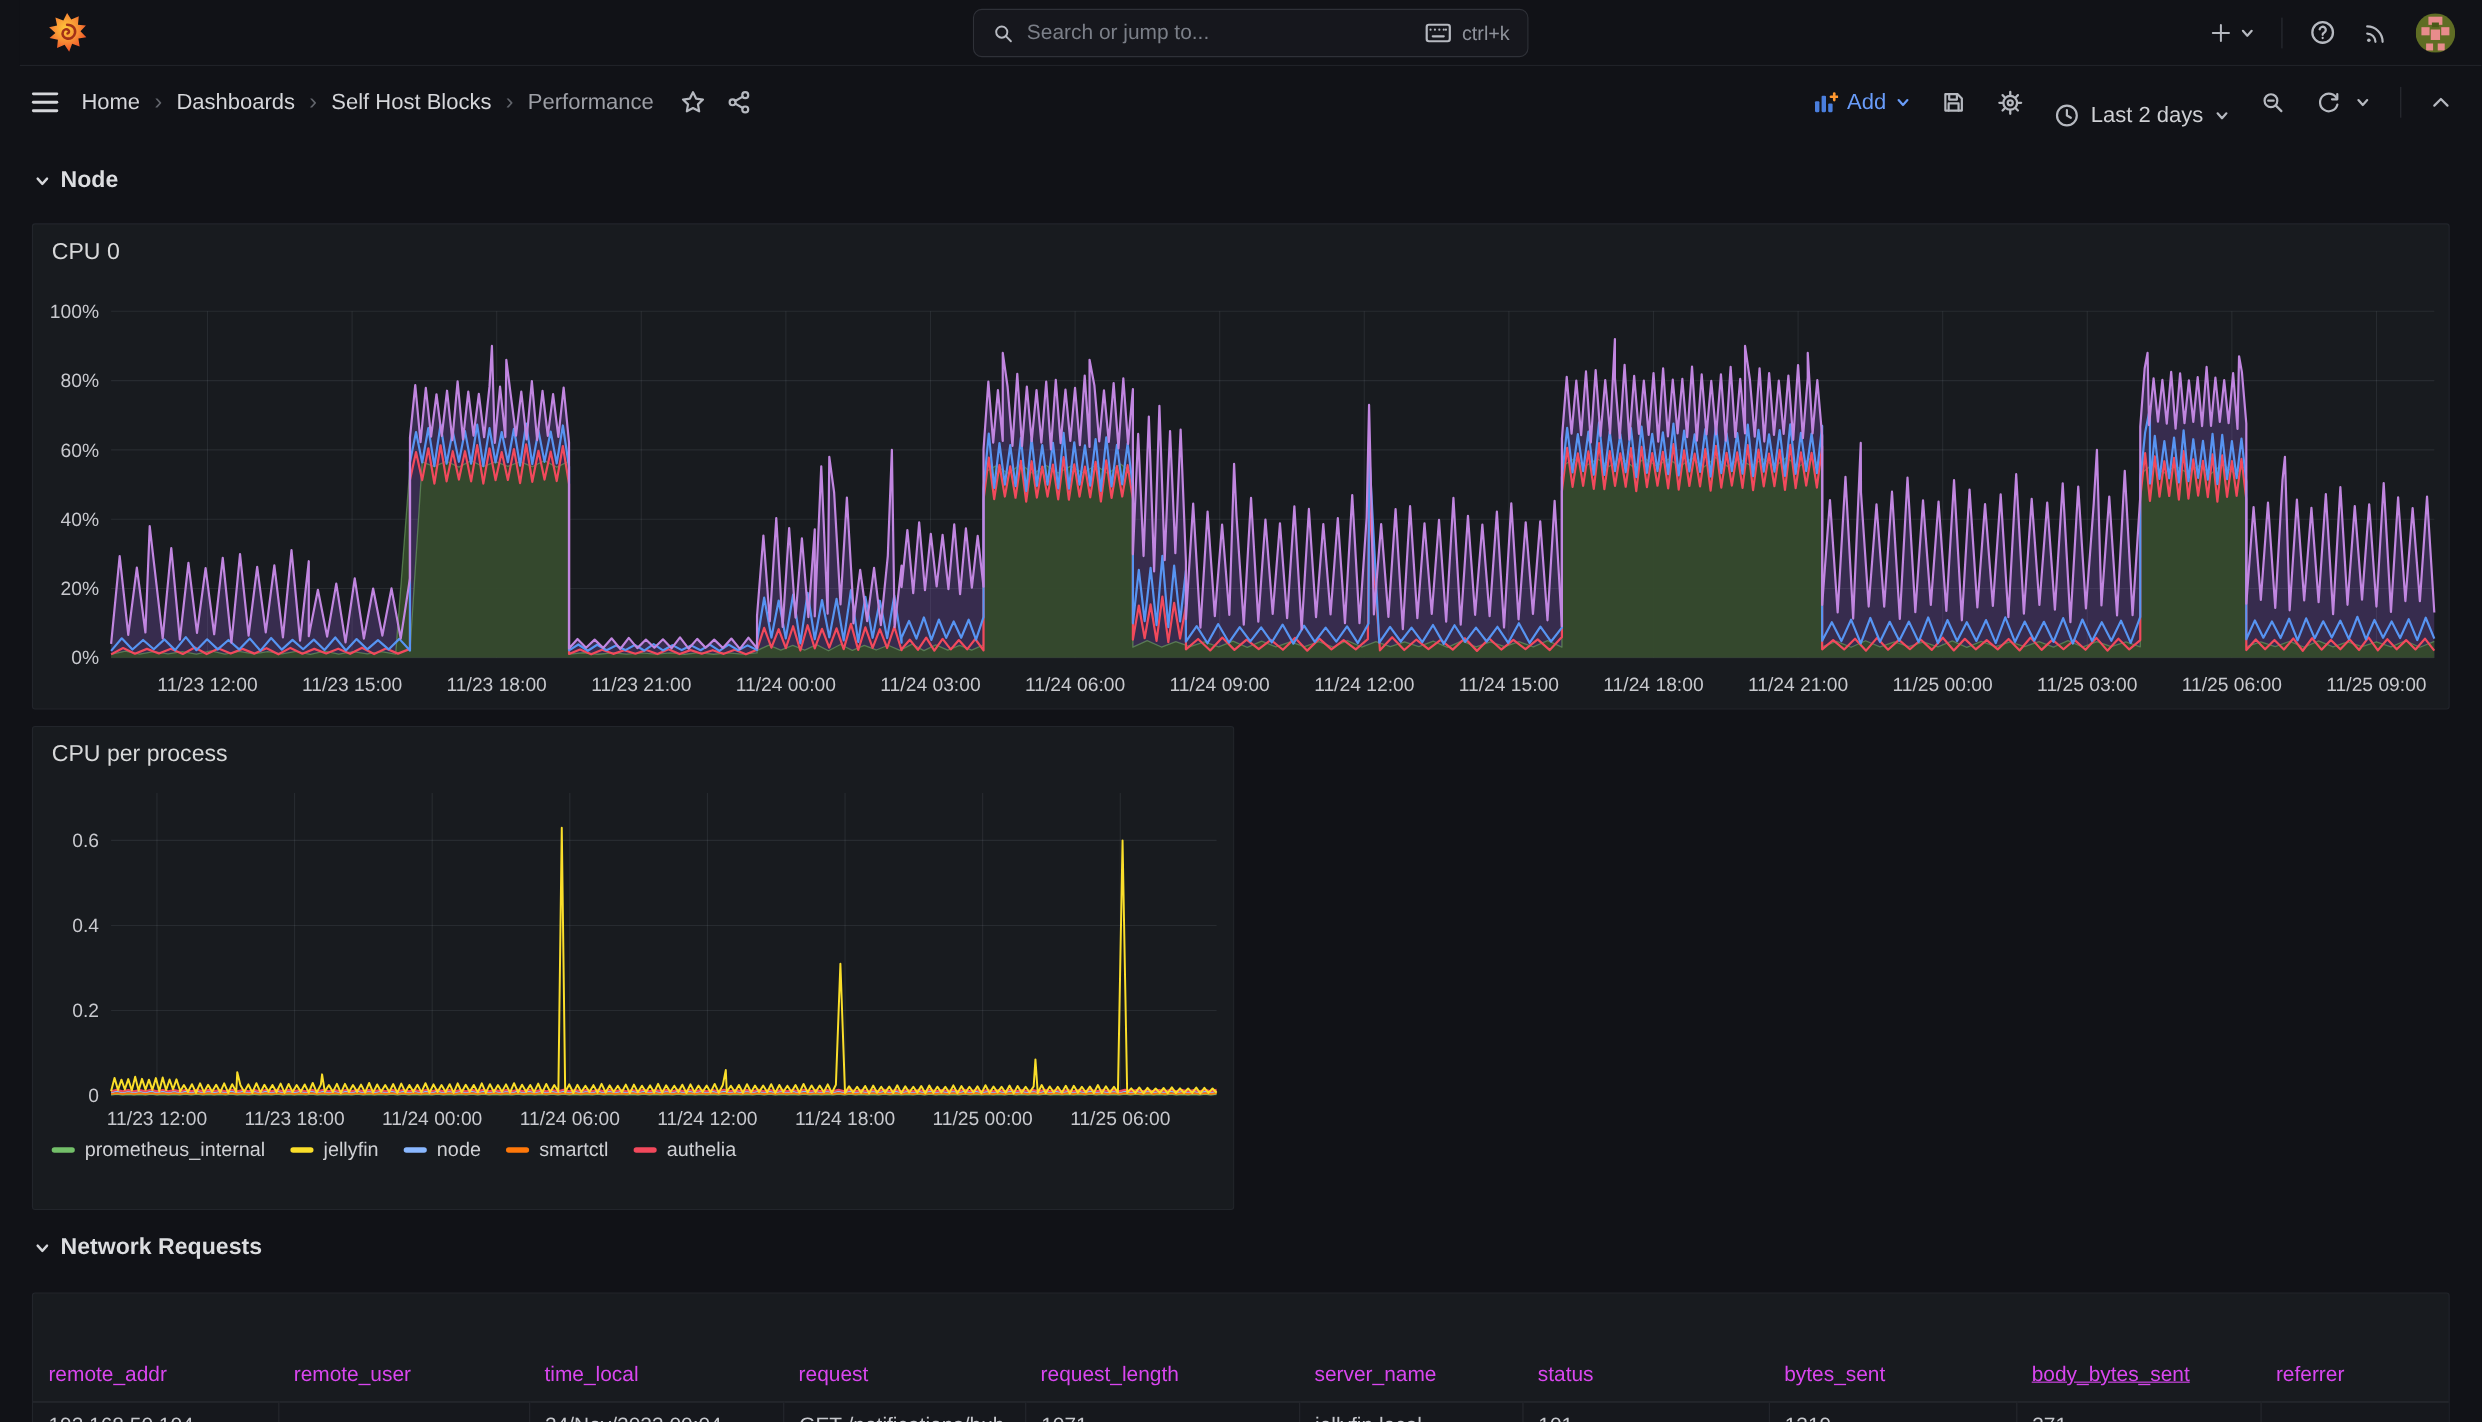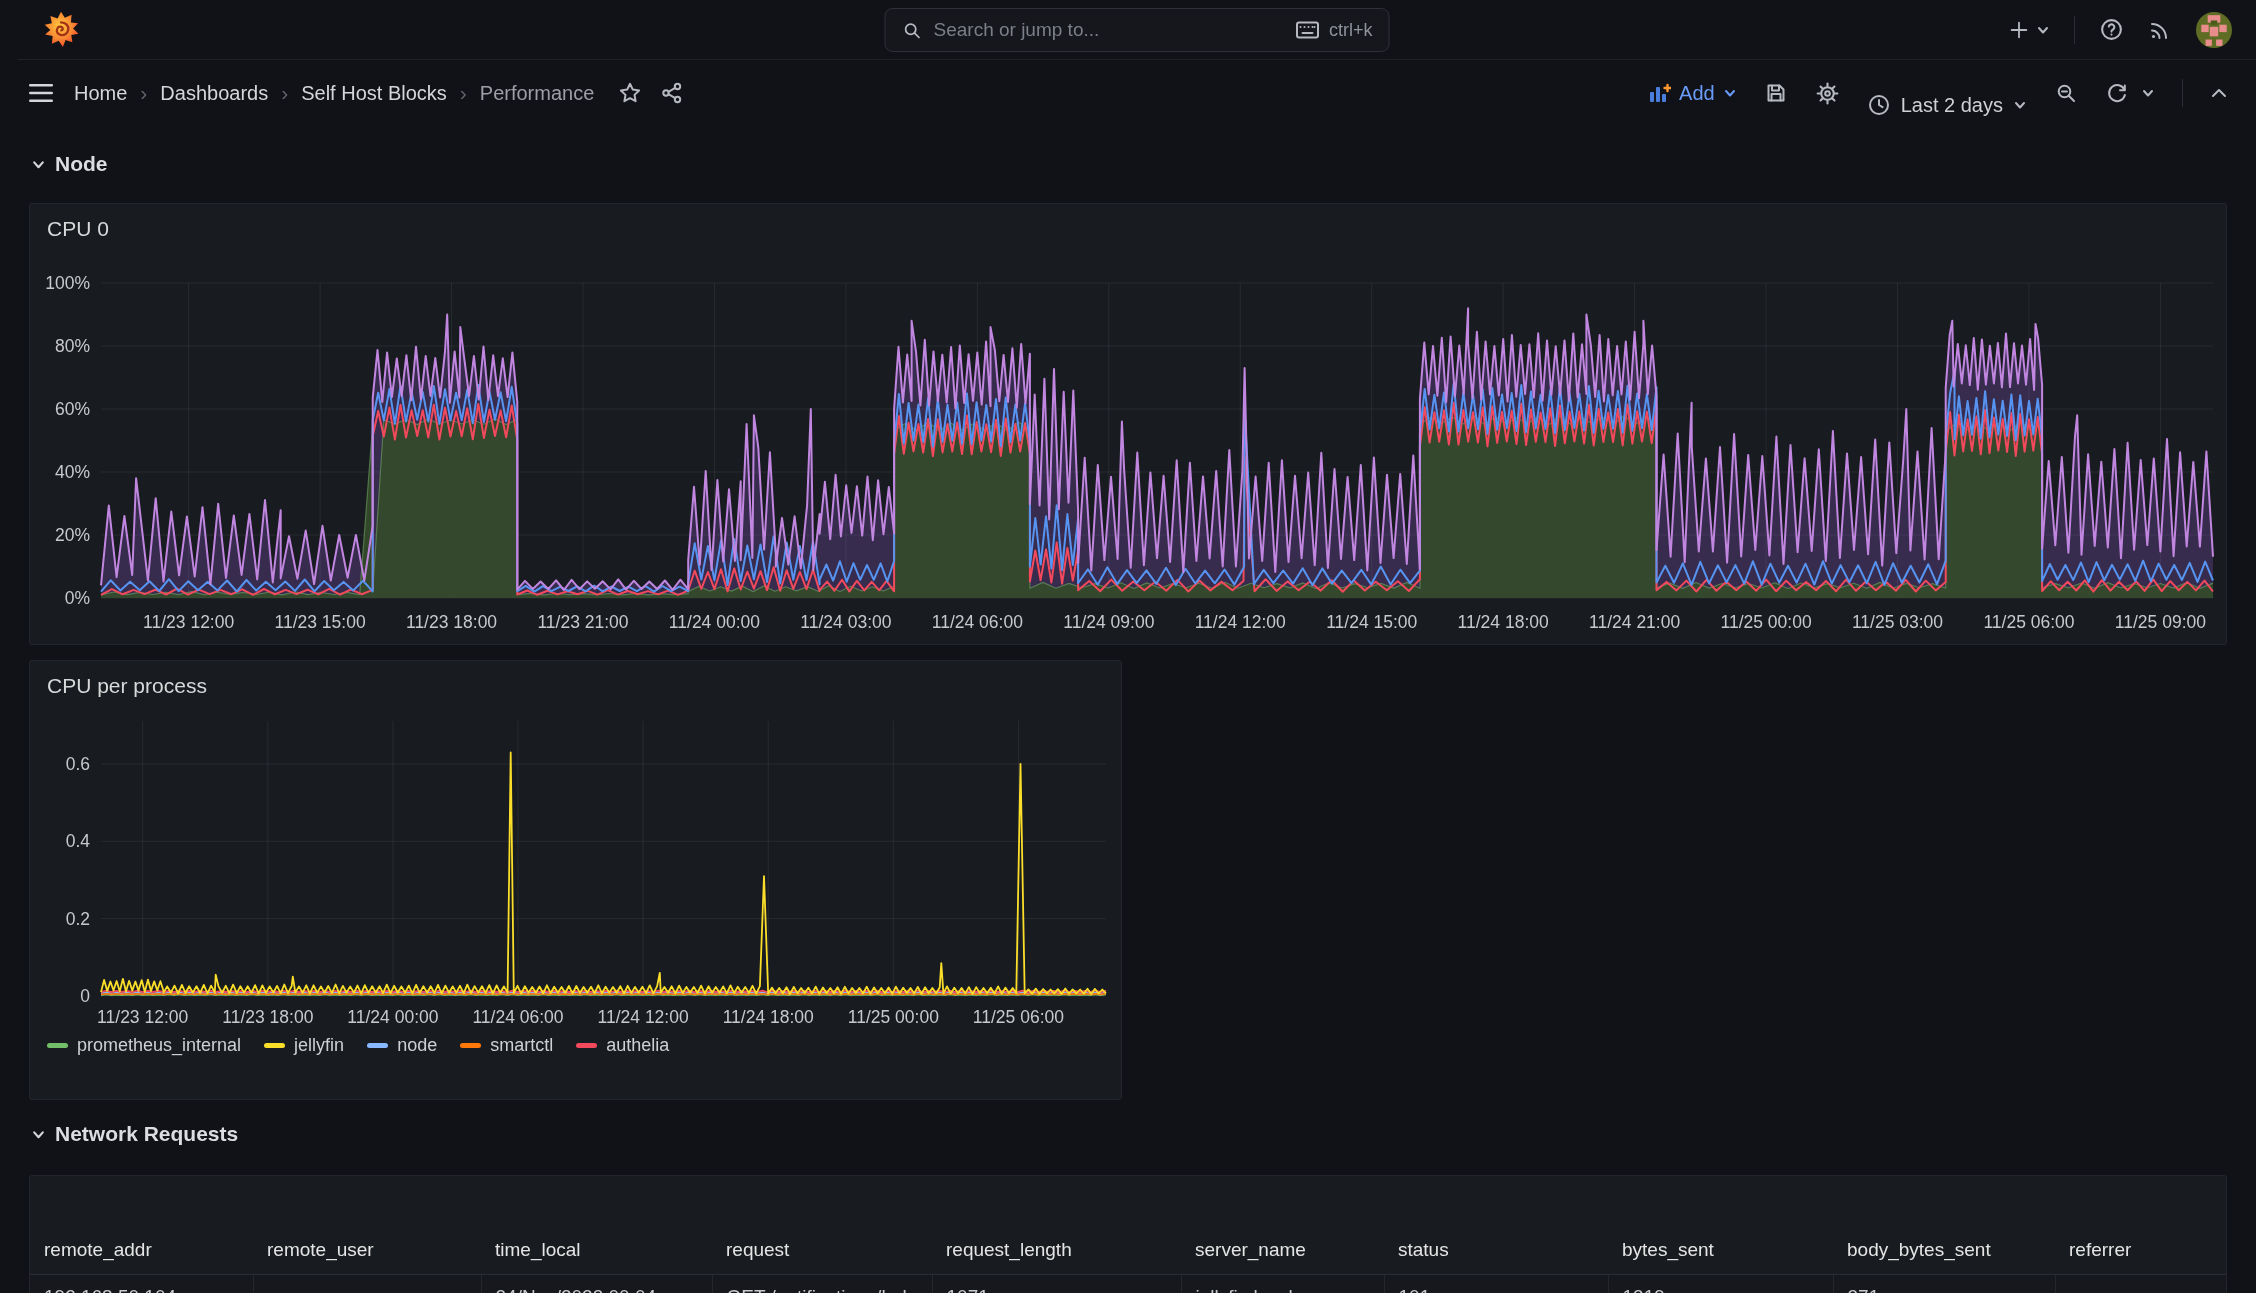--- a/index.html
+++ b/index.html
@@ -60,21 +60,21 @@
 
   
   .legend { position:absolute; left:17px; top:374px; display:flex; align-items:center; gap:23px; }
   .legend-item { display:flex; align-items:center; gap:9px; cursor:pointer; }
   .legend-chip { width:21px; height:5px; border-radius:3px; }
   .legend-label { font-size:18px; color:#cfd0d4; }
 
   
   .grafana-table { position:absolute; left:0; top:50px; border-collapse:collapse; table-layout:fixed; }
   .grafana-table th {
-    font-size:19px; font-weight:500; color:#e5e5e5; text-align:left;
+    font-size:19px; font-weight:500; color:#d946ef; text-align:left;
     padding:12px 10px 12px 14px; height:48px; border-bottom:1px solid #2b2e34; cursor:pointer;
   }
   .grafana-table td {
     font-size:19px; color:#c8c9ce; padding:11px 10px 11px 14px; height:44px;
     background:#16181d; border-left:1px solid #25272d; white-space:nowrap; overflow:hidden;
   }
   .grafana-table td:first-child { border-left:none; }
 </style>
 </head>
 <body>
@@ -383,21 +383,21 @@
     <thead>
       <tr>
         <th style="width: 223px;">remote_addr</th>
         <th style="width: 228px;">remote_user</th>
         <th style="width: 231px;">time_local</th>
         <th style="width: 220px;">request</th>
         <th style="width: 249px;">request_length</th>
         <th style="width: 203px;">server_name</th>
         <th style="width: 224px;">status</th>
         <th style="width: 225px;">bytes_sent</th>
-        <th style="width: 222px;">body_bytes_sent</th>
+        <th style="width: 222px; text-decoration: underline;">body_bytes_sent</th>
         <th style="width: 173px;">referrer</th>
       </tr>
     </thead>
     <tbody>
       <tr>
         <td>192.168.50.104</td>
         <td></td>
         <td>24/Nov/2023 00:04</td>
         <td>GET /notifications/hub</td>
         <td>1071</td>

